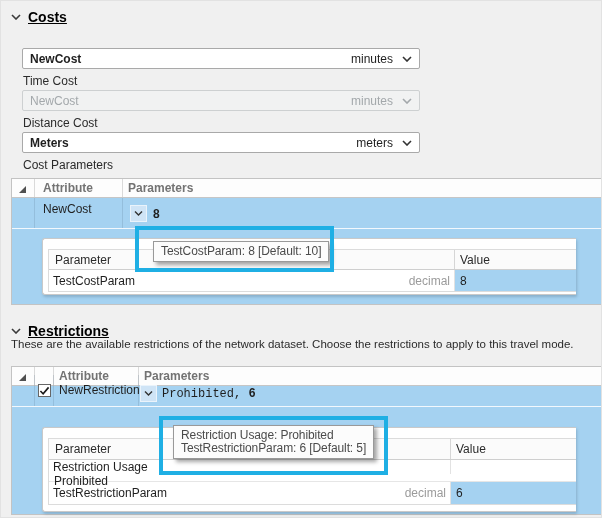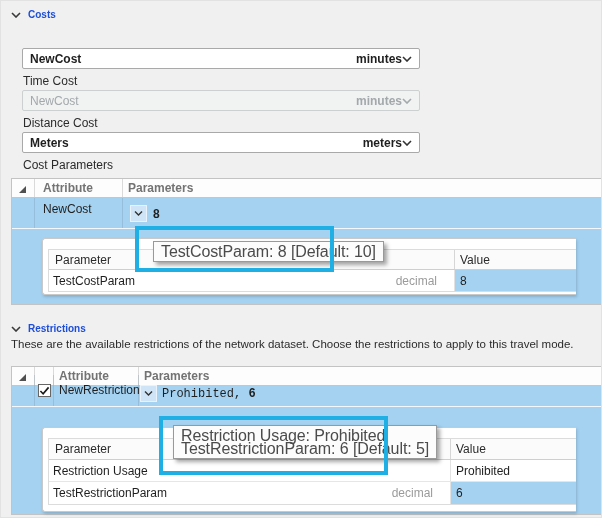--- a/index.html
+++ b/index.html
@@ -3,33 +3,33 @@
 <meta charset="utf-8">
 <style>
   html,body{margin:0;padding:0;}
   .screen{
     position:relative;width:602px;height:518px;overflow:hidden;
     background:#f0f0f0;font-family:"Liberation Sans","DejaVu Sans",sans-serif;
     color:#1f1f1f;font-size:12px;box-sizing:border-box;border:1px solid #e2e2e2;
   }
   
   .sec-head{position:absolute;left:10px;display:flex;align-items:center;gap:7px;}
-  .sec-title{font-weight:bold;color:#1d4ed8;font-size:10px;}
+  .sec-title{font-weight:bold;color:#000000;font-size:14px;text-decoration:underline;}
   .chev{display:inline-block;line-height:0;}
   
   .lbl{position:absolute;left:22px;color:#2b2b2b;font-size:12px;}
   
   .combo{
     position:absolute;left:21px;width:398px;height:21px;box-sizing:border-box;
     background:#ffffff;border:1px solid #a9a9a9;border-radius:2px;
     display:flex;align-items:center;padding:0 7px;
   }
   .combo .val{font-weight:bold;color:#1f1f1f;}
   .combo .spacer{flex:1;}
-  .combo .unit{color:#1f1f1f;font-weight:bold;}
+  .combo .unit{color:#1f1f1f;margin-right:9px;}
   .combo.disabled{background:#f1f2f2;border-color:#cdd0d1;}
   .combo.disabled .val{color:#a3a8ab;font-weight:normal;}
   .combo.disabled .unit{color:#a3a8ab;}
   
   .grid{
     position:absolute;left:10px;width:592px;box-sizing:border-box;
     border:1px solid #c3c3c3;border-right:none;background:#a5d2f1;
   }
   .thead{position:absolute;top:0;left:0;right:0;height:19px;background:#fdfdfd;
     border-bottom:1px solid #c6c6c6;display:flex;box-sizing:border-box;}
@@ -57,26 +57,26 @@
   .subtable{position:absolute;left:5px;right:0;border:1px solid #dcdcdc;border-right:none;
     box-sizing:border-box;background:#fff;}
   .sthead{display:flex;background:#fbfbfb;border-bottom:1px solid #cfcfcf;box-sizing:border-box;}
   .sth{box-sizing:border-box;font-weight:normal;color:#2b2b2b;border-right:1px solid #d6d6d6;
     display:flex;align-items:center;padding-left:6px;}
   .sth.last{border-right:none;flex:1;padding-left:5px;}
   .strow{display:flex;box-sizing:border-box;border-bottom:1px solid #e6e6e6;background:#fff;}
   .strow:last-child{border-bottom:none;}
   .stc-name{box-sizing:border-box;border-right:1px solid #e2e2e2;display:flex;align-items:center;
     padding-left:4px;}
-  .stc-name .ptype{margin-left:auto;color:#9b9b9b;padding-right:17px;}
+  .stc-name .ptype{margin-left:auto;color:#9b9b9b;padding-right:4px;}
   .stc-val{flex:1;display:flex;align-items:center;padding-left:5px;box-sizing:border-box;}
   .stc-val.sel{background:#a5d2f1;}
   
   .tooltip{position:absolute;z-index:5;background:#fcfcfc;border:1px solid #999;
-    box-shadow:3px 3px 4px rgba(0,0,0,0.35);padding:3px 7px;font-size:16px;
+    box-shadow:3px 3px 4px rgba(0,0,0,0.35);padding:3px 7px;font-size:12px;
     color:#4b4b4b;white-space:nowrap;line-height:13px;letter-spacing:-0.1px;}
   .tooltip span{display:block;}
   
   .hl{position:absolute;z-index:6;border:4px solid #1fafe4;box-sizing:border-box;
     pointer-events:none;background:transparent;}
   .desc{position:absolute;left:10px;color:#2b2b2b;font-size:11.5px;white-space:nowrap;}
 </style>
 </head>
 <body>
 
@@ -214,21 +214,21 @@
       </div>
     </div>
 
     <div style="position:absolute;left:0;right:0;top:52px;bottom:0;">
       <div class="subpanel" style="left:30px;width:534px;top:8px;height:85px;">
         <div class="subtable" style="top:10px;">
           <div class="sthead" style="height:21px;">
             <div class="sth" style="width:402px;">Parameter</div>
             <div class="sth last">Value</div>
           </div>
-          <div class="strow" style="height:22px;">
+          <div class="strow" style="height:22px;flex-direction:column;">
             <div class="stc-name" style="width:402px;">
               <span>Restriction Usage</span>
               <span class="ptype"></span>
             </div>
             <div class="stc-val">Prohibited</div>
           </div>
           <div class="strow" style="height:22px;">
             <div class="stc-name" style="width:402px;">
               <span>TestRestrictionParam</span>
               <span class="ptype">decimal</span>

